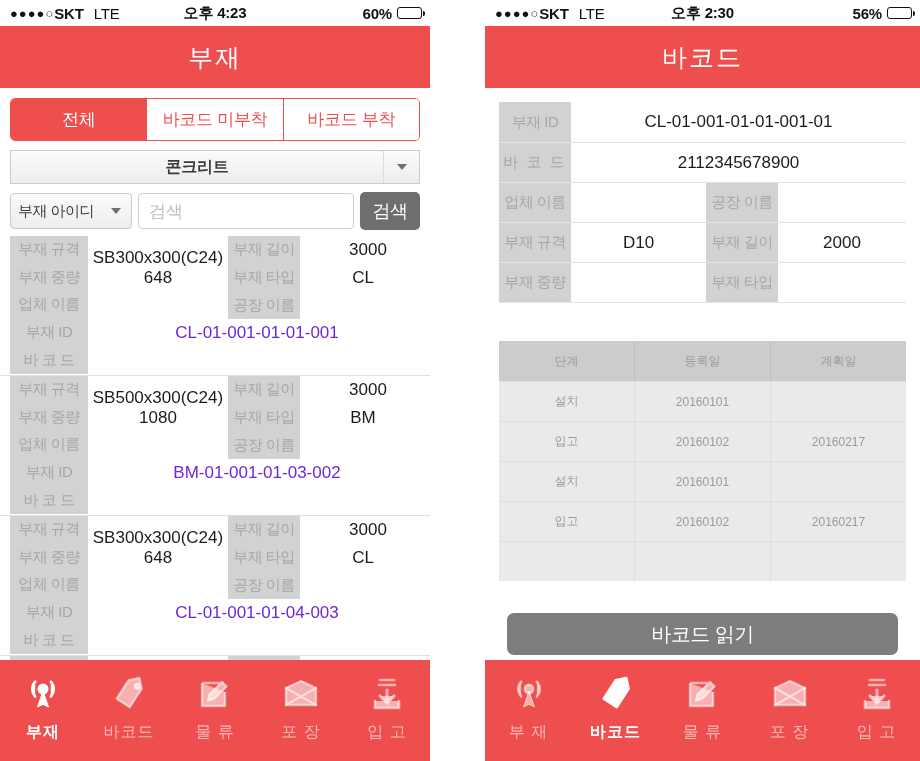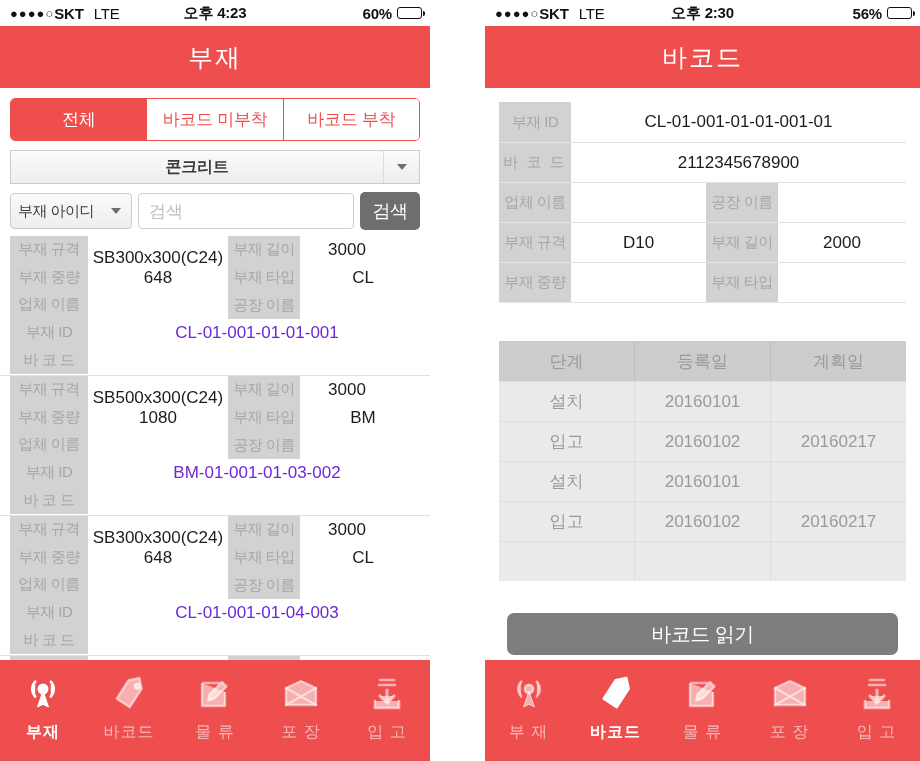--- a/index.html
+++ b/index.html
@@ -112,21 +112,21 @@
     background: #d2d2d2; display: flex; flex-direction: column;
   }
   .lbl2 {
     flex: 1; display: flex; align-items: center; justify-content: center;
     font-size: 15px; color: #a6a6a6; letter-spacing: -0.5px; white-space: nowrap;
   }
   .v-spec { position:absolute; left: 92px; top: 8px; width: 132px; height: 28px;
     display:flex; align-items:center; justify-content:center; font-size:17px; color:#1c1c1c; }
   .v-weight { position:absolute; left: 92px; top: 28px; width: 132px; height: 28px;
     display:flex; align-items:center; justify-content:center; font-size:17px; color:#1c1c1c; }
-  .v-length { position:absolute; left: 288px; top: 0; width: 118px; height: 28px;
+  .v-length { position:absolute; left: 309px; top: 0; width: 118px; height: 28px;
     display:flex; align-items:center; justify-content:center; font-size:17px; color:#1c1c1c; }
   .v-type { position:absolute; left: 304px; top: 28px; width: 118px; height: 28px;
     display:flex; align-items:center; justify-content:center; font-size:17px; color:#1c1c1c; }
   .v-id { position:absolute; left: 92px; top: 83px; width: 330px; height: 28px;
     display:flex; align-items:center; justify-content:center; font-size:17px; color:#6d28d9; }
 
   
   .detail-table { margin: 14px 14px 0 14px; border-bottom: 1px solid #e3e3e3; }
   .dt-row { display: flex; height: 40px; border-top: 1px solid #e3e3e3; }
   .dt-row:first-child { border-top: none; }
@@ -151,21 +151,21 @@
     font-size: 17px; color: #1c1c1c; }
 
   
   .sched { margin: 38px 14px 0 14px; border: none; }
   .sched-row { display: flex; height: 40px; }
   .sched-head { background: #cccccc; }
   .sched-head .cell { color: #7d7d7d; font-size: 17px; }
   .sched-body { background: #eaeaea; border-top: 1px solid #dedede; }
   .sched-row .cell {
     flex: 1; display: flex; align-items: center; justify-content: center;
-    font-size: 17px; color: #9a9a9a; border-right: 1px solid #dedede;
+    font-size: 12px; color: #9a9a9a; border-right: 1px solid #dedede;
   }
   .sched-row .cell:last-child { border-right: none; }
   .sched-head .cell { border-right: 1px solid #bdbdbd; }
 
   
   .read-btn {
     margin: 32px 22px 0 22px; height: 42px; background: #7d7d7d;
     border-radius: 7px; color: #fff; font-size: 20px;
     display: flex; align-items: center; justify-content: center; letter-spacing: -0.5px;
   }

